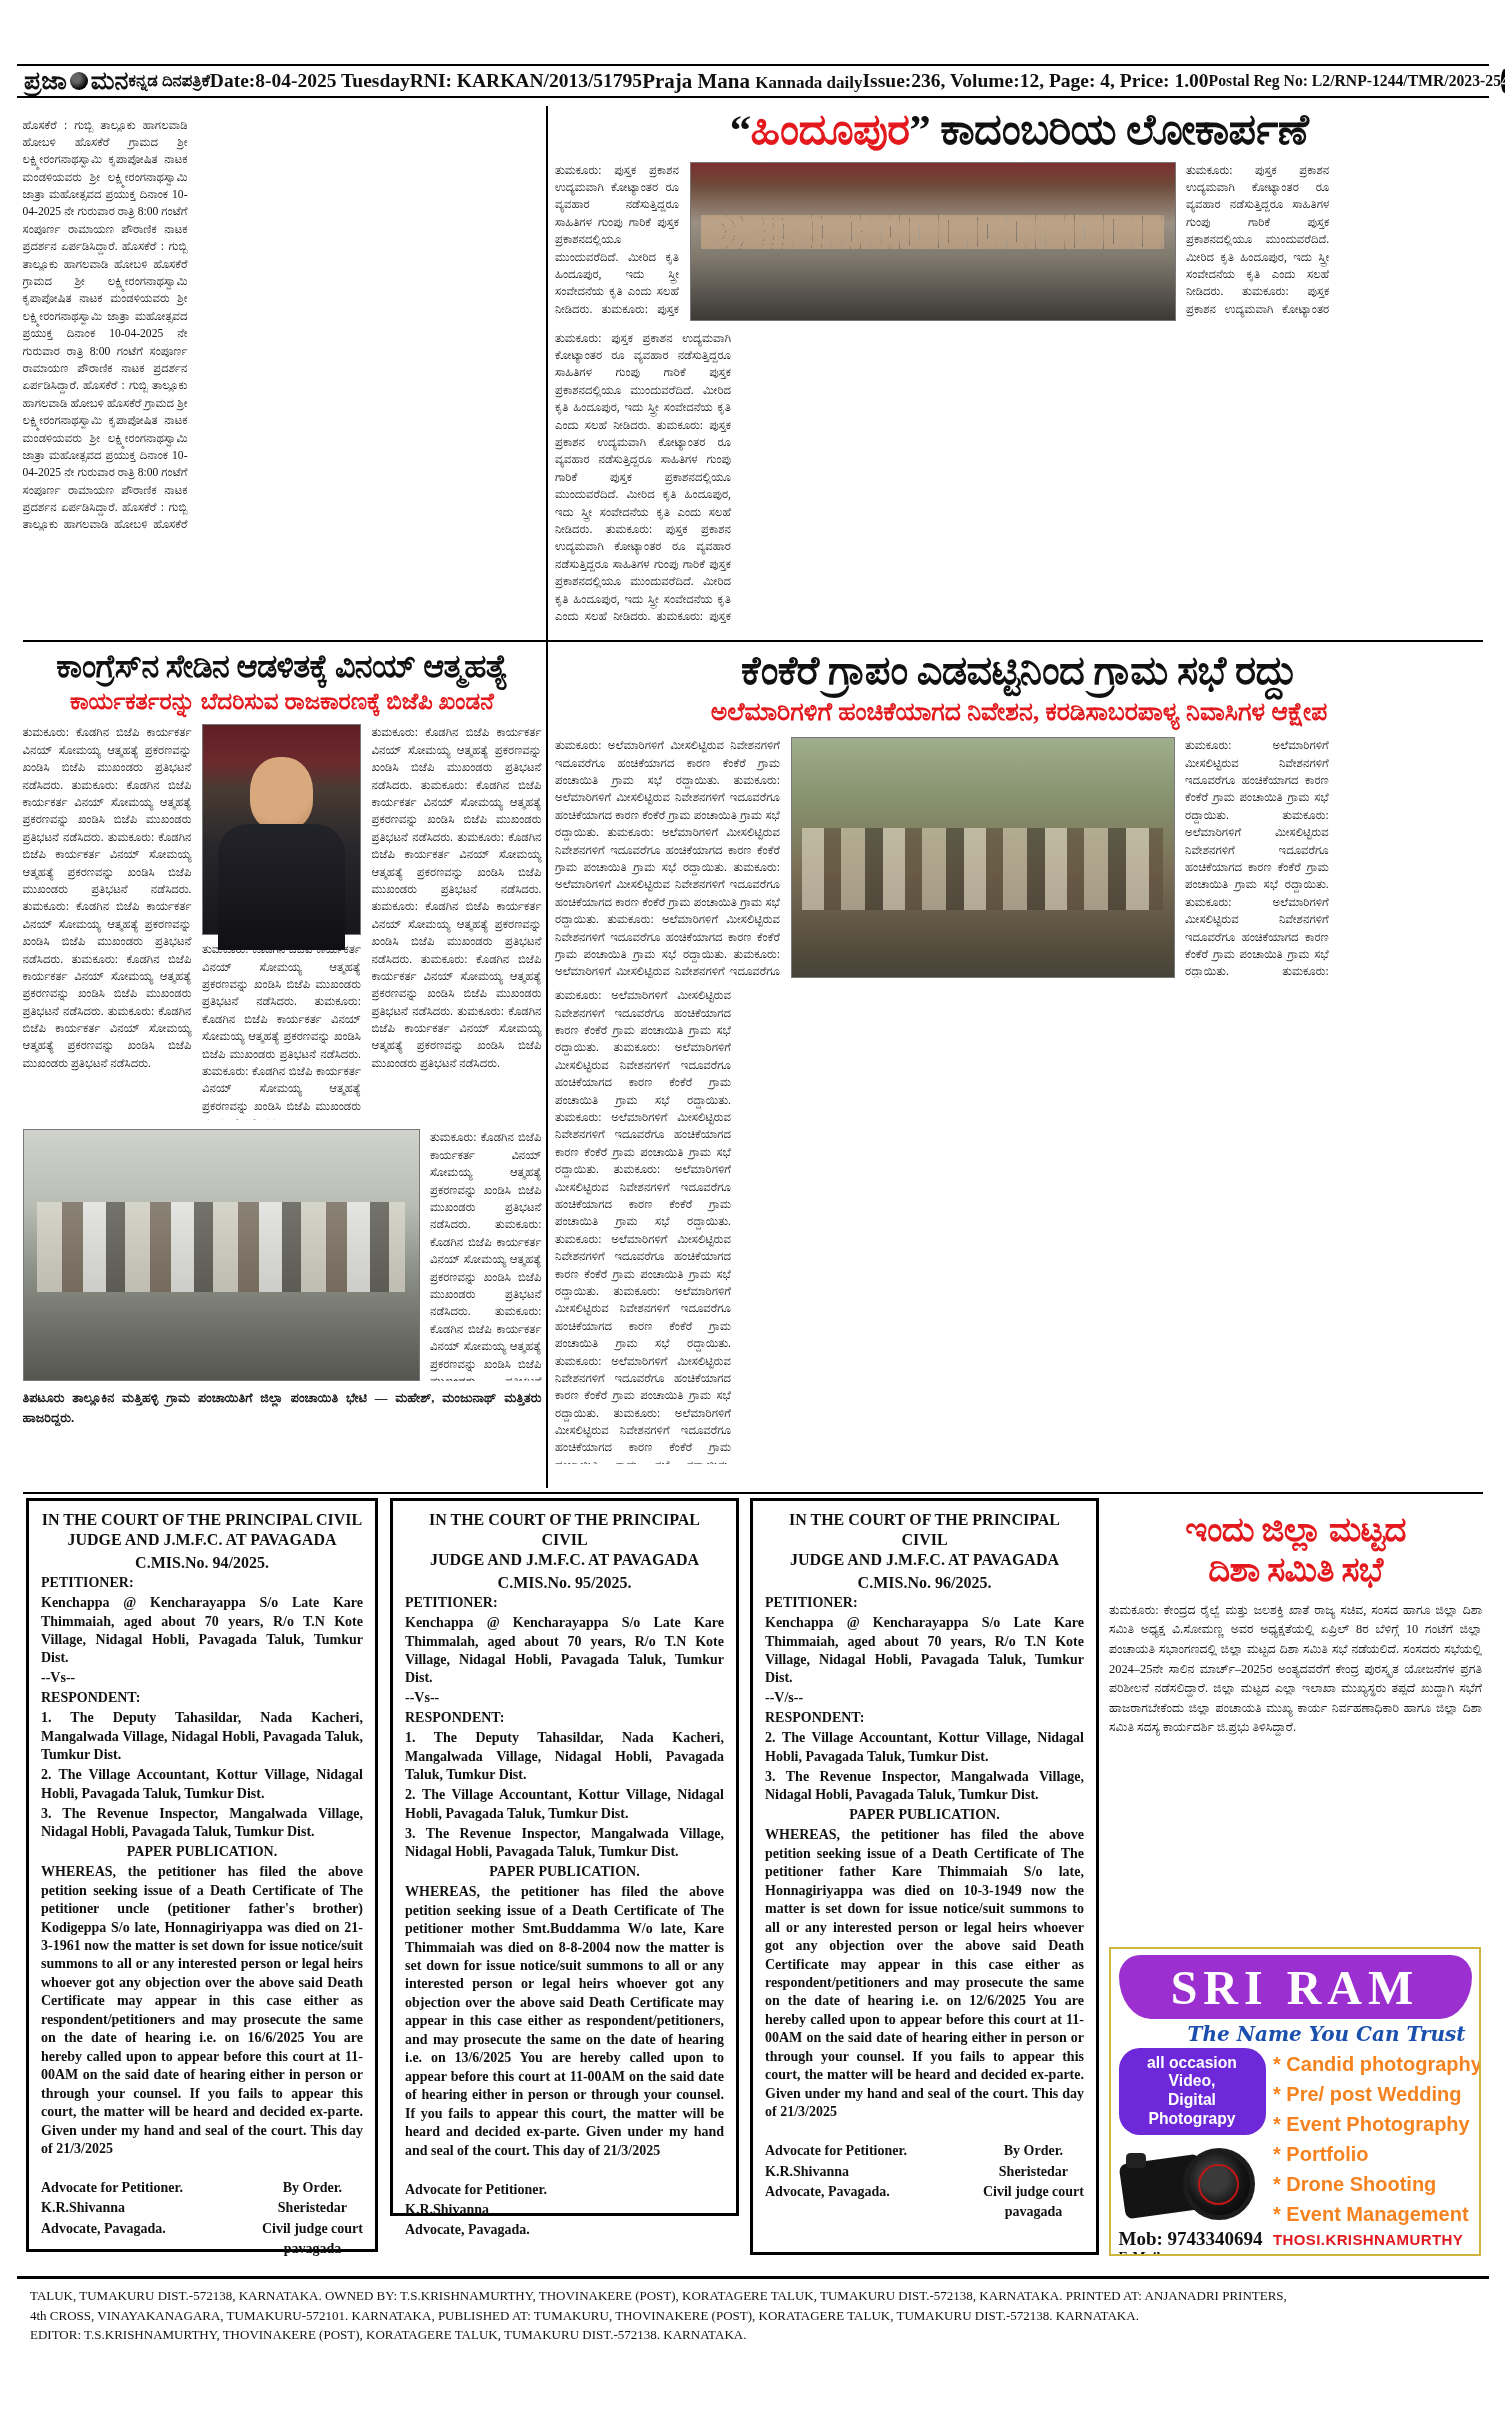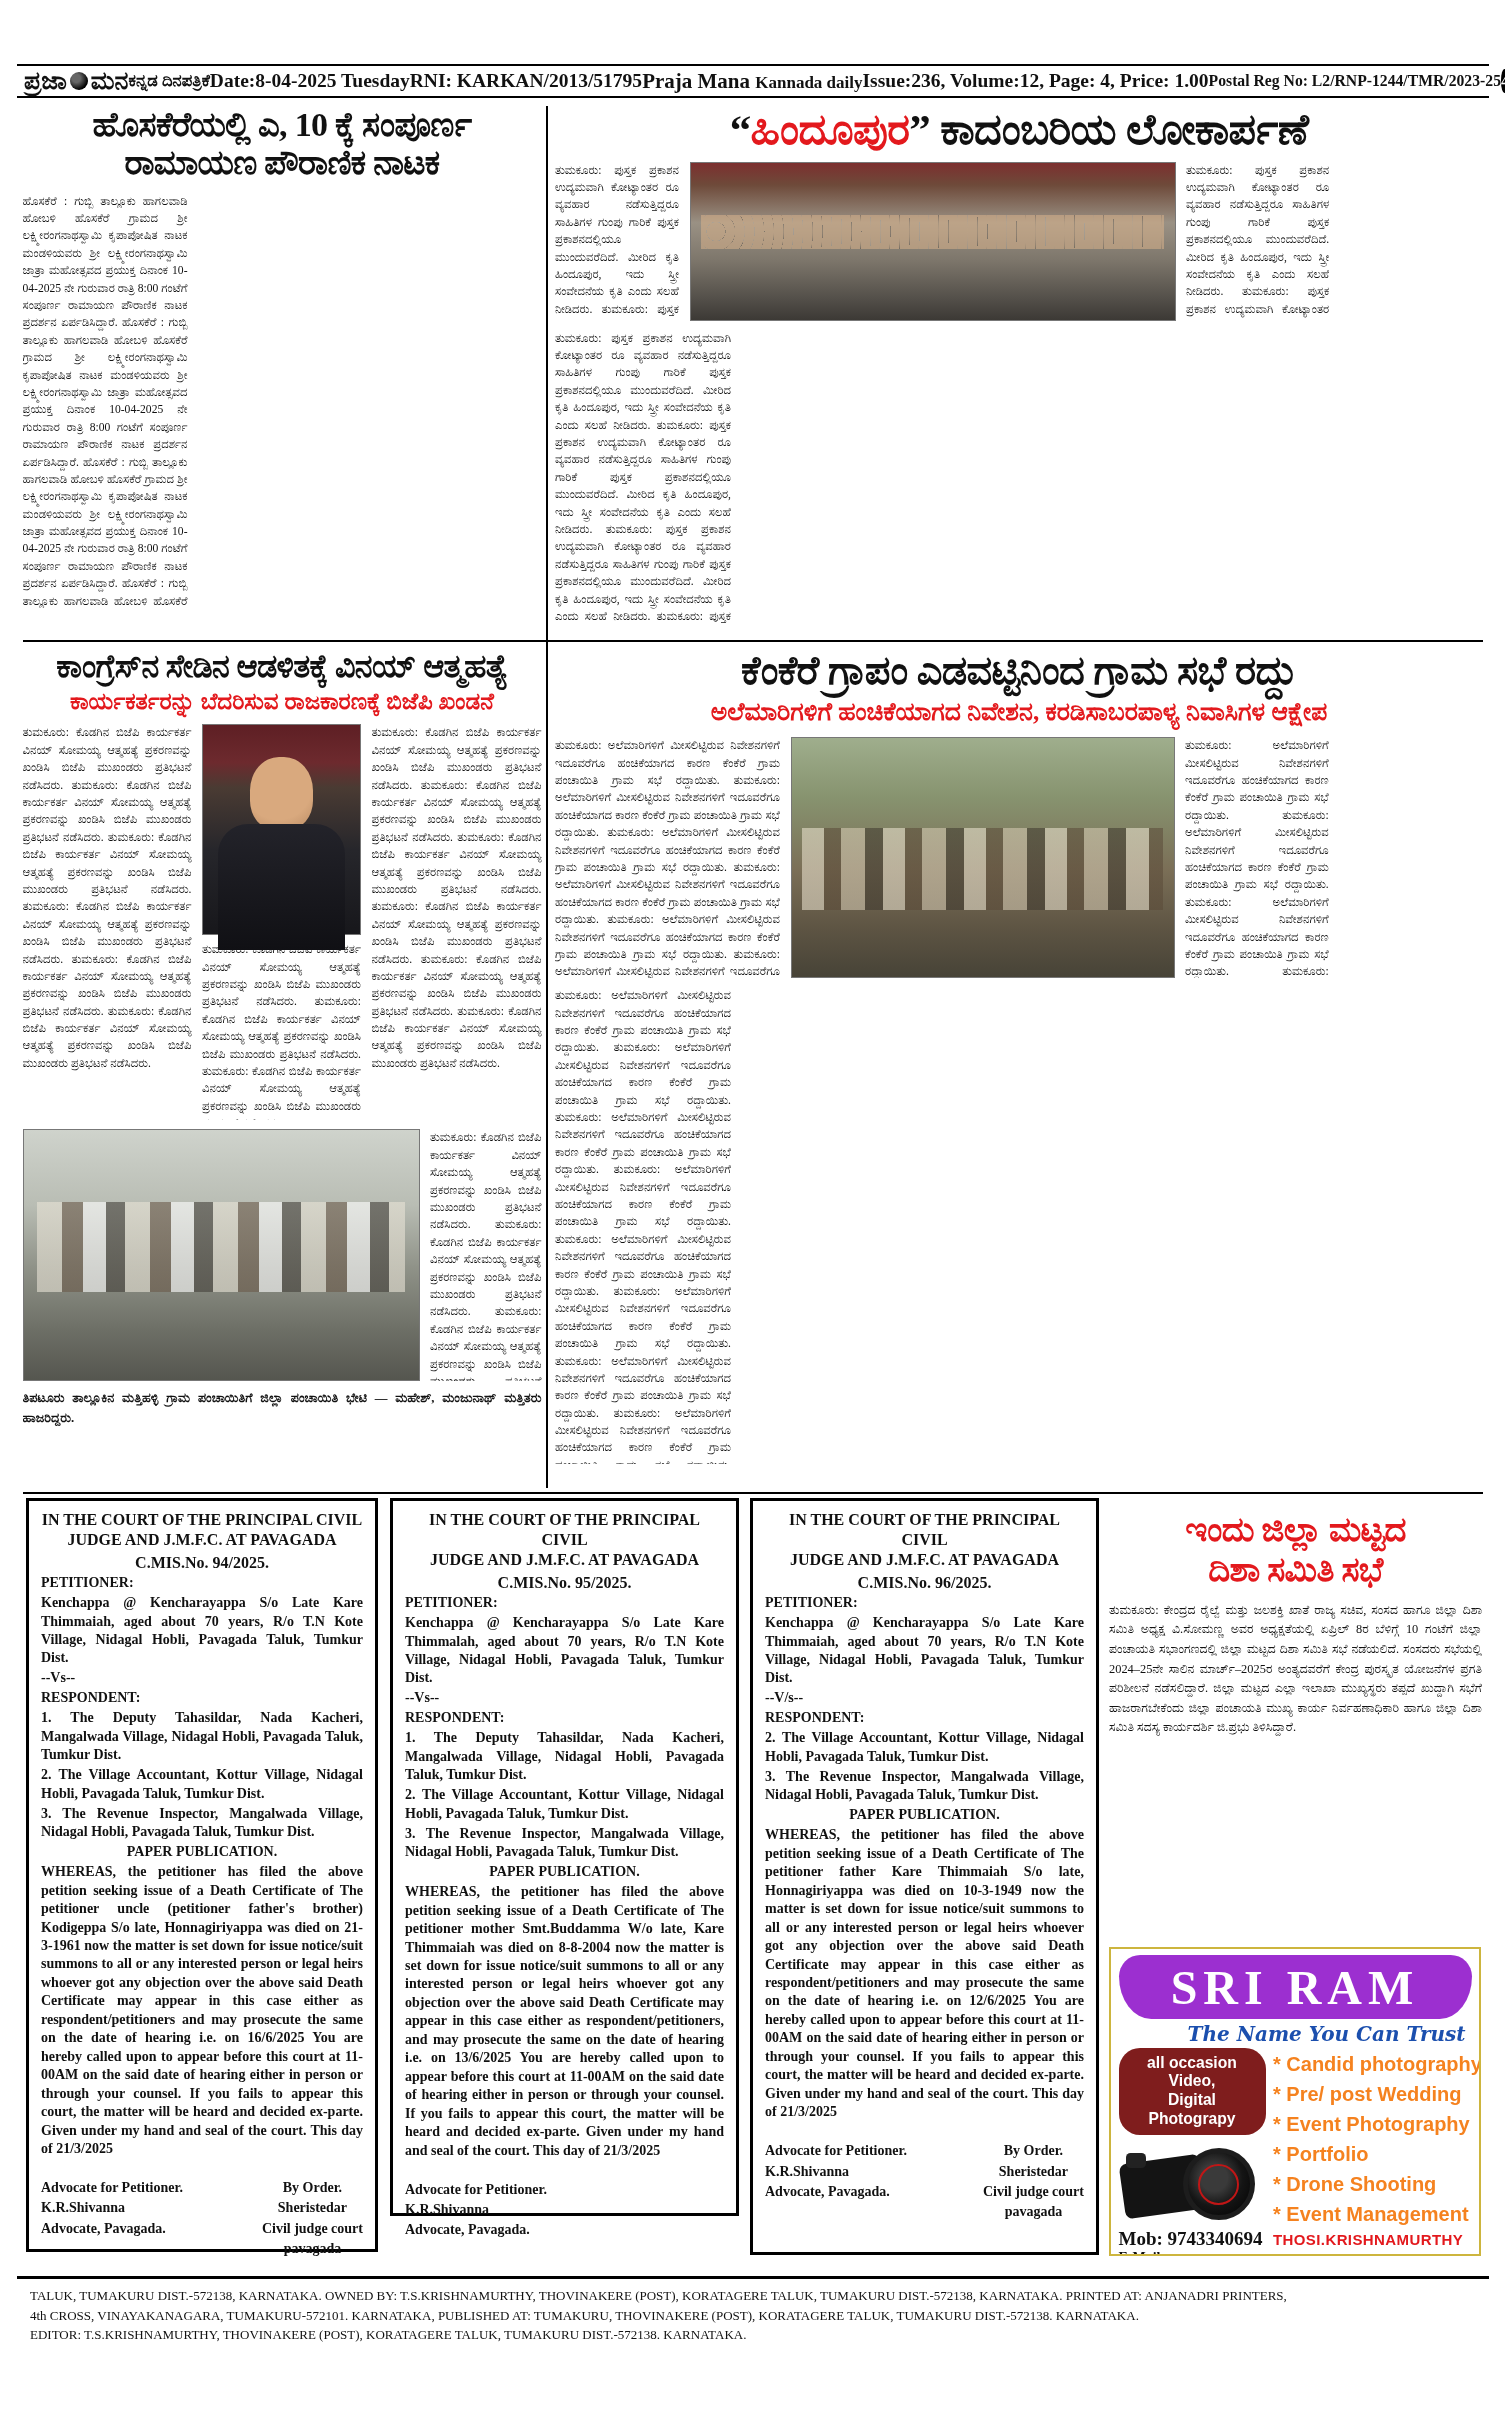--- a/index.html
+++ b/index.html
@@ -93,21 +93,21 @@
   
   .ad{position:absolute;left:1109px;top:1947px;width:372px;height:309px;border:2.2px solid #cdb53e;
       background:#fff;box-sizing:border-box;padding:6px 7.5px;font-family:"Liberation Sans",sans-serif;overflow:hidden;}
   .ad-banner{background:#9c2fd0;border-radius:22.5px 22.5px 34px 34px/22.5px 22.5px 45px 45px;height:64px;
              display:flex;align-items:center;justify-content:center;}
   .ad-banner span{color:#fff;font-family:"Liberation Serif",serif;font-weight:bold;font-size:48px;letter-spacing:6px;}
   .ad-tagline{text-align:right;color:#1b4fae;font-family:"DejaVu Serif",serif;font-style:italic;
               font-weight:bold;font-size:20px;margin:3px 6px 1.5px 0;}
   .ad-mid{display:flex;gap:7.5px;margin-top:1.5px;}
   .ad-left{width:147px;flex:none;}
-  .ad-pill{background:#7f1d1d;color:#fff;font-weight:bold;font-size:15.7px;line-height:1.2;
+  .ad-pill{background:#6d28d9;color:#fff;font-weight:bold;font-size:15.7px;line-height:1.2;
            border-radius:21px;padding:6px 4.5px;text-align:center;}
   .ad-camera{position:relative;height:87px;margin-top:4.5px;}
   .cam-body{position:absolute;left:3px;top:19.5px;width:81px;height:55px;background:#141414;
             border-radius:7.5px;transform:rotate(-8deg);}
   .cam-grip{position:absolute;left:7.5px;top:13.5px;width:19.5px;height:15px;background:#222;border-radius:4.5px;}
   .cam-lens{position:absolute;left:64px;top:9px;width:72px;height:72px;border-radius:50%;
             background:radial-gradient(circle at 42% 40%,#3a3a3a 0 26%,#151515 55%,#000 100%);
             border:5.2px solid #1d1d1d;box-sizing:border-box;}
   .cam-lens::after{content:"";position:absolute;inset:10.5px;border-radius:50%;
             border:2.2px solid #c11616;}
@@ -140,24 +140,20 @@
     <span class="mh-name">
       <span>Praja Mana</span>
       <small>Kannada daily</small>
     </span>
     <span class="mh-issue">Issue:236, Volume:12, Page: 4, Price: 1.00</span>
     <span class="mh-postal">Postal Reg No: L2/RNP-1244/TMR/2023-25</span>
     <span class="page-badge">4</span>
   </header>
 
   <section class="art-ramayana">
-    <h1 class="hl">
-      <span style="display:block">ಹೊಸಕೆರೆಯಲ್ಲಿ ಎ, 10 ಕ್ಕೆ ಸಂಪೂರ್ಣ</span>
-      <span style="display:block">ರಾಮಾಯಣ ಪೌರಾಣಿಕ ನಾಟಕ</span>
-    </h1>
     <div class="cols">
       <p class="kn-body">ಹೊಸಕೆರೆ : ಗುಬ್ಬಿ ತಾಲ್ಲೂಕು ಹಾಗಲವಾಡಿ ಹೋಬಳಿ ಹೊಸಕೆರೆ ಗ್ರಾಮದ ಶ್ರೀ ಲಕ್ಷ್ಮೀರಂಗನಾಥಸ್ವಾಮಿ ಕೃಪಾಪೋಷಿತ ನಾಟಕ ಮಂಡಳಿಯವರು ಶ್ರೀ ಲಕ್ಷ್ಮೀರಂಗನಾಥಸ್ವಾಮಿ ಜಾತ್ರಾ ಮಹೋತ್ಸವದ ಪ್ರಯುಕ್ತ ದಿನಾಂಕ 10-04-2025 ನೇ ಗುರುವಾರ ರಾತ್ರಿ 8:00 ಗಂಟೆಗೆ ಸಂಪೂರ್ಣ ರಾಮಾಯಣ ಪೌರಾಣಿಕ ನಾಟಕ ಪ್ರದರ್ಶನ ಏರ್ಪಡಿಸಿದ್ದಾರೆ. ಹೊಸಕೆರೆ : ಗುಬ್ಬಿ ತಾಲ್ಲೂಕು ಹಾಗಲವಾಡಿ ಹೋಬಳಿ ಹೊಸಕೆರೆ ಗ್ರಾಮದ ಶ್ರೀ ಲಕ್ಷ್ಮೀರಂಗನಾಥಸ್ವಾಮಿ ಕೃಪಾಪೋಷಿತ ನಾಟಕ ಮಂಡಳಿಯವರು ಶ್ರೀ ಲಕ್ಷ್ಮೀರಂಗನಾಥಸ್ವಾಮಿ ಜಾತ್ರಾ ಮಹೋತ್ಸವದ ಪ್ರಯುಕ್ತ ದಿನಾಂಕ 10-04-2025 ನೇ ಗುರುವಾರ ರಾತ್ರಿ 8:00 ಗಂಟೆಗೆ ಸಂಪೂರ್ಣ ರಾಮಾಯಣ ಪೌರಾಣಿಕ ನಾಟಕ ಪ್ರದರ್ಶನ ಏರ್ಪಡಿಸಿದ್ದಾರೆ. ಹೊಸಕೆರೆ : ಗುಬ್ಬಿ ತಾಲ್ಲೂಕು ಹಾಗಲವಾಡಿ ಹೋಬಳಿ ಹೊಸಕೆರೆ ಗ್ರಾಮದ ಶ್ರೀ ಲಕ್ಷ್ಮೀರಂಗನಾಥಸ್ವಾಮಿ ಕೃಪಾಪೋಷಿತ ನಾಟಕ ಮಂಡಳಿಯವರು ಶ್ರೀ ಲಕ್ಷ್ಮೀರಂಗನಾಥಸ್ವಾಮಿ ಜಾತ್ರಾ ಮಹೋತ್ಸವದ ಪ್ರಯುಕ್ತ ದಿನಾಂಕ 10-04-2025 ನೇ ಗುರುವಾರ ರಾತ್ರಿ 8:00 ಗಂಟೆಗೆ ಸಂಪೂರ್ಣ ರಾಮಾಯಣ ಪೌರಾಣಿಕ ನಾಟಕ ಪ್ರದರ್ಶನ ಏರ್ಪಡಿಸಿದ್ದಾರೆ. ಹೊಸಕೆರೆ : ಗುಬ್ಬಿ ತಾಲ್ಲೂಕು ಹಾಗಲವಾಡಿ ಹೋಬಳಿ ಹೊಸಕೆರೆ ಗ್ರಾಮದ ಶ್ರೀ ಲಕ್ಷ್ಮೀರಂಗನಾಥಸ್ವಾಮಿ ಕೃಪಾಪೋಷಿತ ನಾಟಕ ಮಂಡಳಿಯವರು ಶ್ರೀ ಲಕ್ಷ್ಮೀರಂಗನಾಥಸ್ವಾಮಿ ಜಾತ್ರಾ ಮಹೋತ್ಸವದ ಪ್ರಯುಕ್ತ ದಿನಾಂಕ 10-04-2025 ನೇ ಗುರುವಾರ ರಾತ್ರಿ 8:00 ಗಂಟೆಗೆ ಸಂಪೂರ್ಣ ರಾಮಾಯಣ ಪೌರಾಣಿಕ ನಾಟಕ ಪ್ರದರ್ಶನ ಏರ್ಪಡಿಸಿದ್ದಾರೆ. ಹೊಸಕೆರೆ : ಗುಬ್ಬಿ ತಾಲ್ಲೂಕು ಹಾಗಲವಾಡಿ ಹೋಬಳಿ ಹೊಸಕೆರೆ ಗ್ರಾಮದ ಶ್ರೀ ಲಕ್ಷ್ಮೀರಂಗನಾಥಸ್ವಾಮಿ ಕೃಪಾಪೋಷಿತ ನಾಟಕ ಮಂಡಳಿಯವರು ಶ್ರೀ ಲಕ್ಷ್ಮೀರಂಗನಾಥಸ್ವಾಮಿ ಜಾತ್ರಾ ಮಹೋತ್ಸವದ ಪ್ರಯುಕ್ತ ದಿನಾಂಕ 10-04-2025 ನೇ ಗುರುವಾರ ರಾತ್ರಿ 8:00 ಗಂಟೆಗೆ ಸಂಪೂರ್ಣ ರಾಮಾಯಣ ಪೌರಾಣಿಕ ನಾಟಕ ಪ್ರದರ್ಶನ ಏರ್ಪಡಿಸಿದ್ದಾರೆ. ಹೊಸಕೆರೆ : ಗುಬ್ಬಿ ತಾಲ್ಲೂಕು ಹಾಗಲವಾಡಿ ಹೋಬಳಿ ಹೊಸಕೆರೆ ಗ್ರಾಮದ ಶ್ರೀ ಲಕ್ಷ್ಮೀರಂಗನಾಥಸ್ವಾಮಿ ಕೃಪಾಪೋಷಿತ ನಾಟಕ ಮಂಡಳಿಯವರು ಶ್ರೀ ಲಕ್ಷ್ಮೀರಂಗನಾಥಸ್ವಾಮಿ ಜಾತ್ರಾ ಮಹೋತ್ಸವದ ಪ್ರಯುಕ್ತ ದಿನಾಂಕ 10-04-2025 ನೇ ಗುರುವಾರ ರಾತ್ರಿ 8:00 ಗಂಟೆಗೆ ಸಂಪೂರ್ಣ ರಾಮಾಯಣ ಪೌರಾಣಿಕ ನಾಟಕ ಪ್ರದರ್ಶನ ಏರ್ಪಡಿಸಿದ್ದಾರೆ. ಹೊಸಕೆರೆ : ಗುಬ್ಬಿ ತಾಲ್ಲೂಕು ಹಾಗಲವಾಡಿ ಹೋಬಳಿ ಹೊಸಕೆರೆ ಗ್ರಾಮದ ಶ್ರೀ ಲಕ್ಷ್ಮೀರಂಗನಾಥಸ್ವಾಮಿ ಕೃಪಾಪೋಷಿತ ನಾಟಕ ಮಂಡಳಿಯವರು ಶ್ರೀ ಲಕ್ಷ್ಮೀರಂಗನಾಥಸ್ವಾಮಿ ಜಾತ್ರಾ ಮಹೋತ್ಸವದ ಪ್ರಯುಕ್ತ ದಿನಾಂಕ 10-04-2025 ನೇ ಗುರುವಾರ ರಾತ್ರಿ 8:00 ಗಂಟೆಗೆ ಸಂಪೂರ್ಣ ರಾಮಾಯಣ ಪೌರಾಣಿಕ ನಾಟಕ ಪ್ರದರ್ಶನ ಏರ್ಪಡಿಸಿದ್ದಾರೆ. ಹೊಸಕೆರೆ : ಗುಬ್ಬಿ ತಾಲ್ಲೂಕು ಹಾಗಲವಾಡಿ ಹೋಬಳಿ ಹೊಸಕೆರೆ ಗ್ರಾಮದ ಶ್ರೀ ಲಕ್ಷ್ಮೀರಂಗನಾಥಸ್ವಾಮಿ ಕೃಪಾಪೋಷಿತ ನಾಟಕ ಮಂಡಳಿಯವರು ಶ್ರೀ ಲಕ್ಷ್ಮೀರಂಗನಾಥಸ್ವಾಮಿ ಜಾತ್ರಾ ಮಹೋತ್ಸವದ ಪ್ರಯುಕ್ತ ದಿನಾಂಕ 10-04-2025 ನೇ ಗುರುವಾರ ರಾತ್ರಿ 8:00 ಗಂಟೆಗೆ ಸಂಪೂರ್ಣ ರಾಮಾಯಣ ಪೌರಾಣಿಕ ನಾಟಕ ಪ್ರದರ್ಶನ ಏರ್ಪಡಿಸಿದ್ದಾರೆ.</p>
     </div>
   </section>
 
   <section class="art-hindupura">
     <h1 class="hl">
       <span>“</span><span class="red">ಹಿಂದೂಪುರ</span><span>”</span><span> ಕಾದಂಬರಿಯ ಲೋಕಾರ್ಪಣೆ</span>
     </h1>
     <div class="hp-grid">

